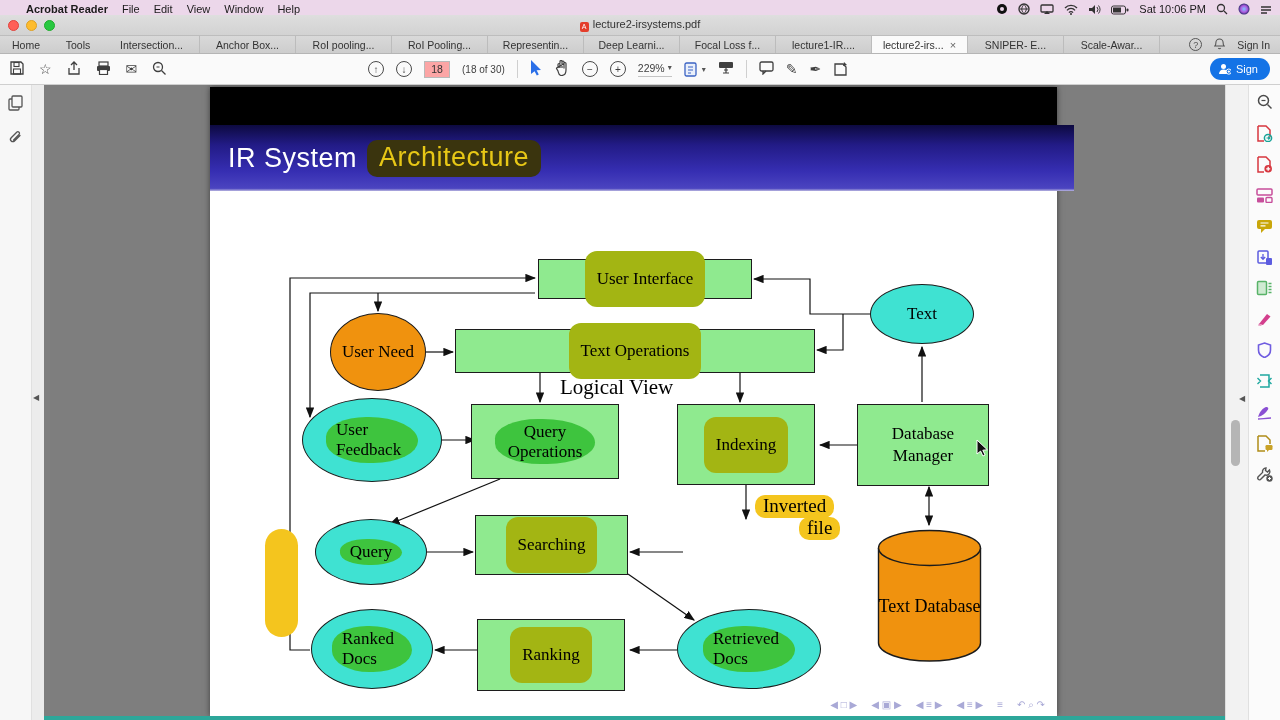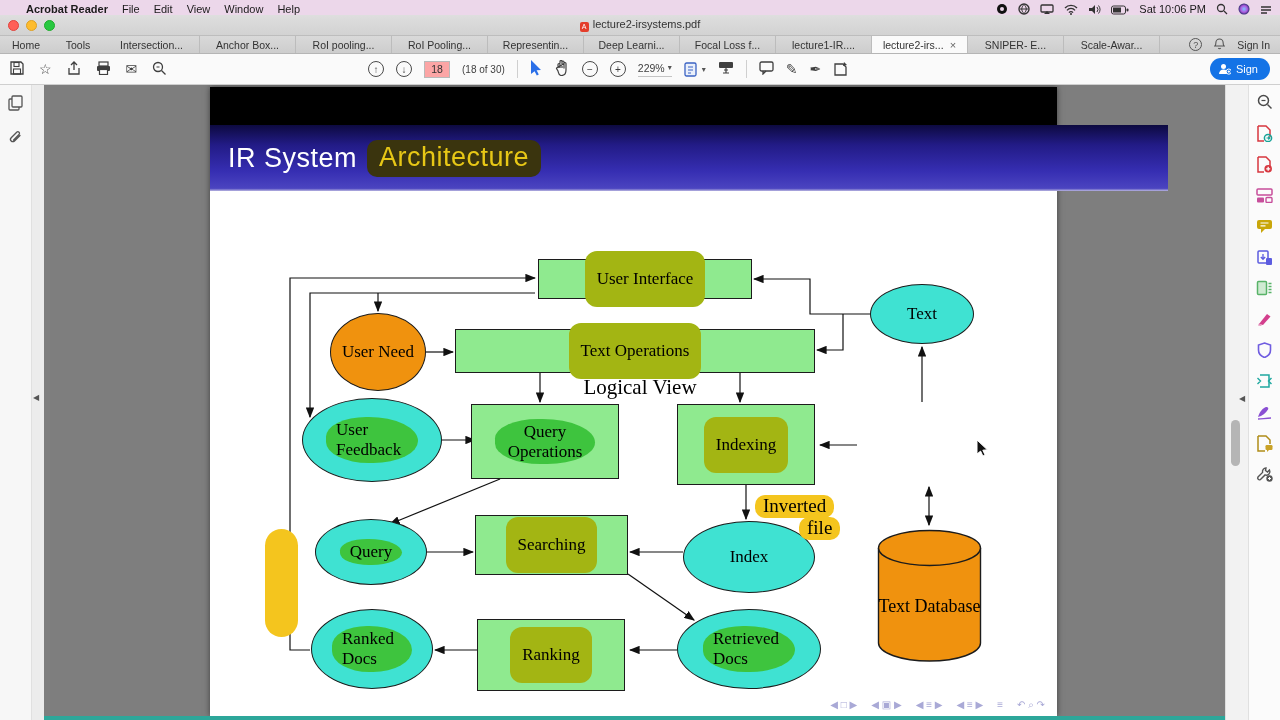--- a/index.html
+++ b/index.html
@@ -50,21 +50,21 @@
   #scroll-strip { position:absolute; left:1225px; top:0; width:23px; height:635px; background:#f2f2f2; border-left:1px solid #ddd; }
   #scroll-thumb { position:absolute; left:5px; top:335px; width:9px; height:46px; background:#b5b5b5; border-radius:5px; }
   #right-panel { position:absolute; left:1248px; top:0; width:32px; height:635px; background:#fbfbfb; border-left:1px solid #e0e0e0; display:flex; flex-direction:column; align-items:center; padding-top:8px; gap:13px; }
   #teal-strip { position:absolute; left:44px; top:631px; width:1181px; height:4px; background:#2da79a; }
   .micon { width:18px; height:18px; display:flex; align-items:center; justify-content:center; }
   .micon svg { display:block; }
 
   
   #page { position:absolute; left:166px; top:2px; width:847px; height:629px; background:#fff; box-shadow:0 0 6px rgba(0,0,0,.5); }
   #black-bar { position:absolute; left:0; top:0; width:847px; height:38px; background:#000; }
-  #blue-header { position:absolute; left:0; top:38px; width:958px; height:66px; background:linear-gradient(#0d0a40 0%, #221b86 30%, var(--hdrblue) 70%, #4b44c0 96%, #b9b6e0 100%); display:flex; align-items:center; padding-left:18px; }
+  #blue-header { position:absolute; left:0; top:38px; width:864px; height:66px; background:linear-gradient(#0d0a40 0%, #221b86 30%, var(--hdrblue) 70%, #4b44c0 96%, #b9b6e0 100%); display:flex; align-items:center; padding-left:18px; }
   #slide-title { font-size:27px; color:#fff; letter-spacing:.5px; display:flex; align-items:center; gap:10px; }
   #slide-title .hl { background:#3a340e; color:#e7c716; padding:2px 12px 4px; border-radius:10px; }
 
   
   .serif { font-family:"Liberation Serif","DejaVu Serif",serif; }
   .node-rect { position:absolute; background:var(--green); border:1.3px solid #1c1c1c; display:flex; align-items:center; justify-content:center; text-align:center; font-size:17px; color:#000; }
   .node-ell { position:absolute; border:1.4px solid #1c1c1c; border-radius:50%; background:var(--cyan); display:flex; align-items:center; justify-content:center; text-align:left; font-size:17px; color:#000; line-height:1.15; }
   .pill { background:var(--olive); border-radius:12px; padding:18px 12px; }
   .blob { background:var(--blob); border-radius:45% 55% 50% 48%; padding:3px 10px; line-height:1.15; }
   .free-label { position:absolute; font-size:21px; color:#000; }
@@ -320,43 +320,45 @@
           <line x1="267" y1="563" x2="225" y2="563" marker-end="url(#ah)"></line>
         </g>
       </svg>
 
       <div class="node-rect serif" style="left:328px;top:172px;width:214px;height:40px;">
           <span class="pill">User Interface</span>
         </div>
       <div class="node-rect serif" style="left:245px;top:242px;width:360px;height:44px;">
           <span class="pill">Text Operations</span>
         </div>
-      <div class="free-label serif" style="left:350px;top:288px;width:160px;text-align:center;">Logical View</div>
+      <div class="free-label serif" style="left:350px;top:288px;width:160px;">Logical View</div>
 
       <div class="node-ell serif" style="left:120px;top:226px;width:96px;height:78px;background:var(--orange);">User Need</div>
       <div class="node-ell serif" style="left:92px;top:311px;width:140px;height:84px;">
           <span class="blob" style="max-width:92px;">User Feedback</span>
         </div>
 
       <div class="node-rect serif" style="left:261px;top:317px;width:148px;height:75px;">
           <span class="blob" style="max-width:100px;">Query Operations</span>
         </div>
       <div class="node-rect serif" style="left:467px;top:317px;width:138px;height:81px;">
           <span class="pill">Indexing</span>
         </div>
+      <div class="node-rect serif" style="left:647px;top:317px;width:132px;height:82px;line-height:1.3;">
+          <span style="max-width:90px;display:inline-block;">Database Manager</span>
+        </div>
 
       <div class="node-ell serif" style="left:660px;top:197px;width:104px;height:60px;">Text</div>
 
       <div class="node-ell serif" style="left:105px;top:432px;width:112px;height:66px;">
           <span class="blob">Query</span>
         </div>
       <div class="node-rect serif" style="left:265px;top:428px;width:153px;height:60px;">
           <span class="pill">Searching</span>
         </div>
-      <div class="node-ell serif" style="left:473px;top:434px;width:132px;height:72px;">Index</div>
 
       <div id="inverted-file" class="serif">
         <span class="y">Inverted</span><br>
         <span class="y l2">file</span>
       </div>
 
       <div id="cylinder">
         <svg width="105" height="133">
             <path d="M1.5 19 L1.5 114 A51 18 0 0 0 103.5 114 L103.5 19" fill="var(--orange)" stroke="#1c1c1c" stroke-width="1.4"></path>
             <ellipse cx="52.5" cy="19" rx="51" ry="17.5" fill="var(--orange)" stroke="#1c1c1c" stroke-width="1.4"></ellipse>

